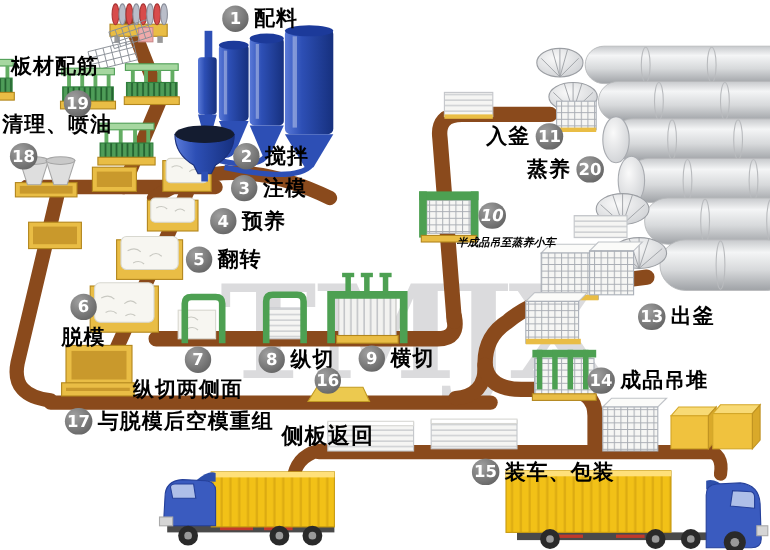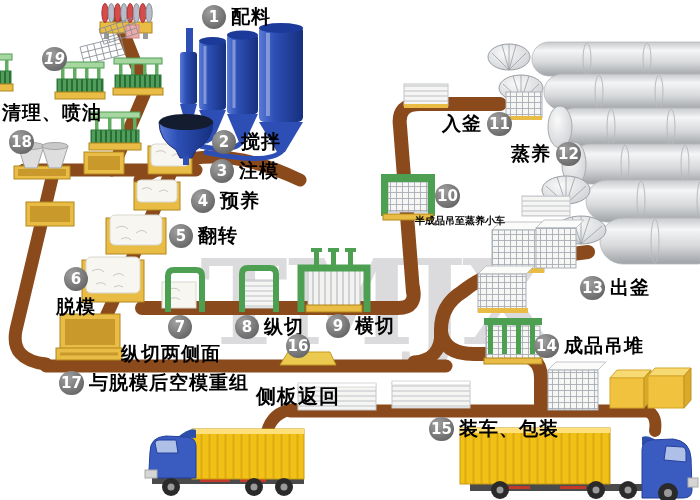--- a/index.html
+++ b/index.html
@@ -455,31 +455,31 @@
     <span class="lbl">纵切两侧面</span>
   </div>
   <div class="st" style="left:235px;top:314px;">
     <span class="circ">8</span>
     <span class="lbl">纵切</span>
   </div>
   <div class="st" style="left:326px;top:313px;">
     <span class="circ">9</span>
     <span class="lbl">横切</span>
   </div>
-  <div class="st col lft small" style="left:415px;top:184px;gap:6px;">
+  <div class="st col lft small" style="left:415px;top:184px;gap:6px;font-style:italic;">
     <span class="circ" style="margin-left:20px;">10</span>
     <span class="lbl">半成品吊至蒸养小车</span>
   </div>
   <div class="st" style="left:442px;top:111px;">
     <span class="lbl">入釜</span>
     <span class="circ">11</span>
   </div>
-  <div class="st" style="left:479px;top:141px;margin-left:32px;">
+  <div class="st" style="left:479px;top:141px;">
     <span class="lbl">蒸养</span>
-    <span class="circ">12</span>
+    <span class="circ">20</span>
   </div>
   <div class="st" style="left:580px;top:275px;">
     <span class="circ">13</span>
     <span class="lbl">出釜</span>
   </div>
   <div class="st" style="left:534px;top:333px;">
     <span class="circ">14</span>
     <span class="lbl">成品吊堆</span>
   </div>
   <div class="st" style="left:429px;top:416px;">
@@ -492,16 +492,17 @@
   </div>
   <div class="st" style="left:59px;top:370px;">
     <span class="circ">17</span>
     <span class="lbl">与脱模后空模重组</span>
   </div>
   <div class="st col lft" style="left:2px;top:100px;gap:4px;">
     <span class="lbl">清理、喷油</span>
     <span class="circ" style="margin-left:7px;">18</span>
   </div>
   <div class="st col lft" style="left:10px;top:47px;gap:9px;">
-    <span class="circ" style="margin-left:32px;font-style:italic;">19</span>
+    <span class="lbl">板材配筋</span>
+    <span class="circ" style="margin-left:48px;">19</span>
   </div>
 
 </div>
 
 </body></html>

